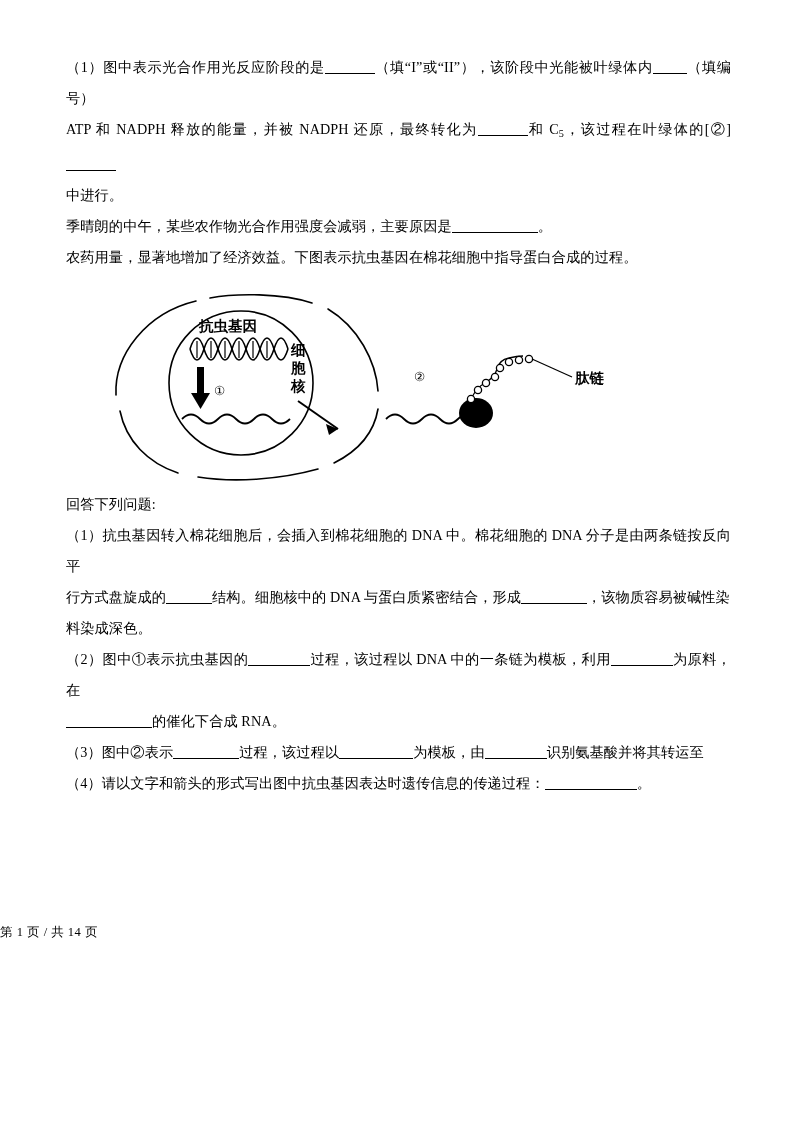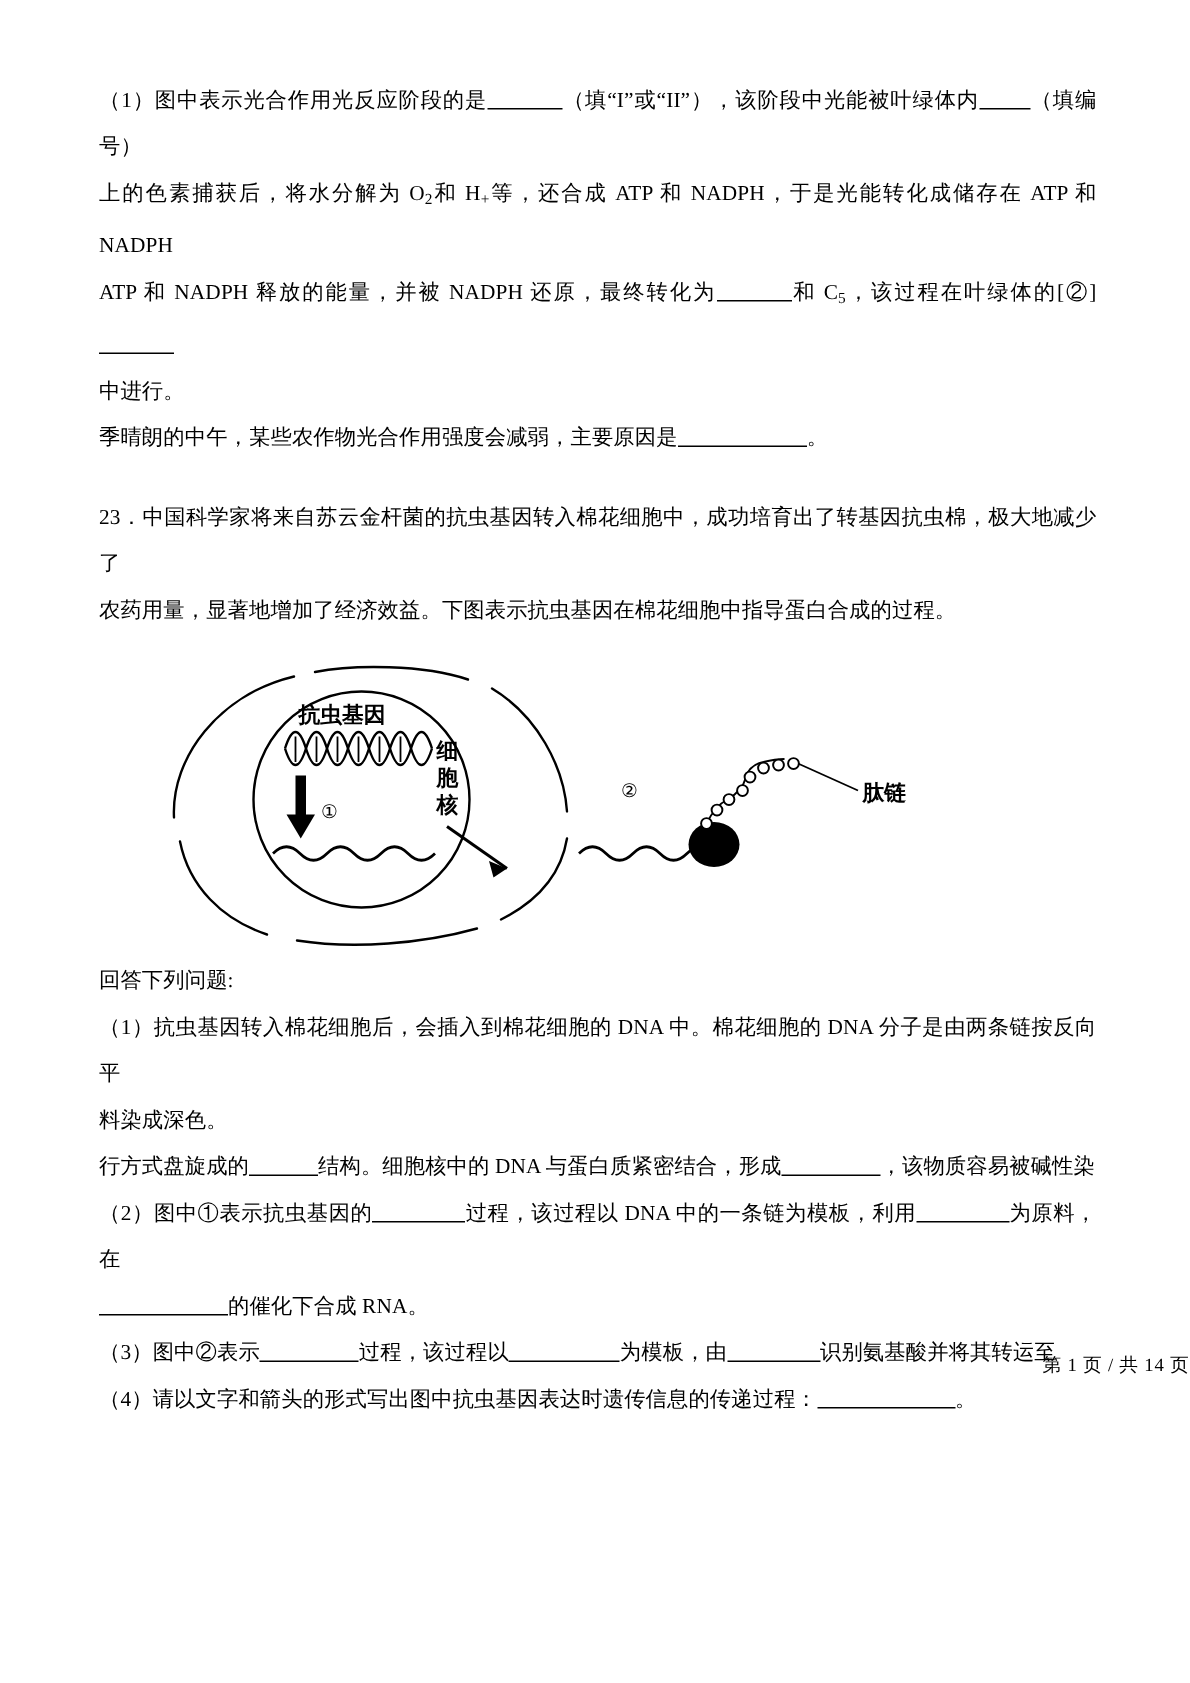--- a/index.html
+++ b/index.html
@@ -71,55 +71,49 @@
   .fig-num {
     font-family: "Liberation Sans", sans-serif;
     font-size: 12.5px;
     fill: #000;
   }
 
   .footer {
     position: absolute;
     left: 0;
     right: 0;
-    bottom: 68px;
-    text-align: right;
+    bottom: 46px;
+    text-align: left;
     font-size: 12.5px;
     font-family: "Liberation Serif", serif;
     color: #000;
     letter-spacing: 0.5px;
   }
   .q-num { }
 </style>
 </head>
 <body>
 
 <div class="page">
 
   <p class="para">
     <span>（1）图中表示光合作用光反应阶段的是</span><span class="fill w50"></span><span>（填“I”或“II”），该阶段中光能被叶绿体内</span><span class="fill w34"></span><span>（填编号）</span>
   </p>
-  <p class="para">
-    <span>上的色素捕获后，将水分解为 O</span><sub>2</sub><span>和 H</span><sub>+</sub><span>等，还合成 ATP 和 NADPH，于是光能转化成储存在 ATP 和 NADPH</span>
-  </p>
 
   <p class="para">
     <span>ATP 和 NADPH 释放的能量，并被 NADPH 还原，最终转化为</span><span class="fill w50"></span><span>和 C</span><sub>5</sub><span>，该过程在叶绿体的[②]</span><span class="fill w50"></span>
   </p>
   <p class="para">
     <span>中进行。</span>
   </p>
 
   <p class="para">
     <span>季晴朗的中午，某些农作物光合作用强度会减弱，主要原因是</span><span class="fill w86"></span><span>。</span>
   </p>
 
-  <p class="para gap-before">
-    <span class="q-num">23．</span><span>中国科学家将来自苏云金杆菌的抗虫基因转入棉花细胞中，成功培育出了转基因抗虫棉，极大地减少了</span>
-  </p>
   <p class="para">
     <span>农药用量，显著地增加了经济效益。下图表示抗虫基因在棉花细胞中指导蛋白合成的过程。</span>
   </p>
 
   <div class="figure-wrap">
     <svg class="figure-svg" width="580" height="200" viewBox="0 0 580 200">
 
       <g fill="none" stroke="#000" stroke-width="1.6" stroke-linecap="round">
         <path d="M110 18 C 60 30, 28 72, 30 112"></path>
         <path d="M34 128 C 40 158, 62 180, 92 190"></path>
@@ -193,24 +187,24 @@
   </div>
 
   <p class="para">
     <span>回答下列问题:</span>
   </p>
 
   <p class="para">
     <span>（1）抗虫基因转入棉花细胞后，会插入到棉花细胞的 DNA 中。棉花细胞的 DNA 分子是由两条链按反向平</span>
   </p>
   <p class="para">
+    <span>行方式盘旋成的</span><span class="fill w46"></span><span>结构。细胞核中的 DNA 与蛋白质紧密结合，形成</span><span class="fill w66"></span><span>，该物质容易被碱性染</span>
+  </p>
+  <p class="para">
     <span>料染成深色。</span>
-  </p>
-  <p class="para">
-    <span>行方式盘旋成的</span><span class="fill w46"></span><span>结构。细胞核中的 DNA 与蛋白质紧密结合，形成</span><span class="fill w66"></span><span>，该物质容易被碱性染</span>
   </p>
 
   <p class="para">
     <span>（2）图中①表示抗虫基因的</span><span class="fill w62"></span><span>过程，该过程以 DNA 中的一条链为模板，利用</span><span class="fill w62"></span><span>为原料，在</span>
   </p>
   <p class="para">
     <span class="fill w86"></span><span>的催化下合成 RNA。</span>
   </p>
 
   <p class="para">

